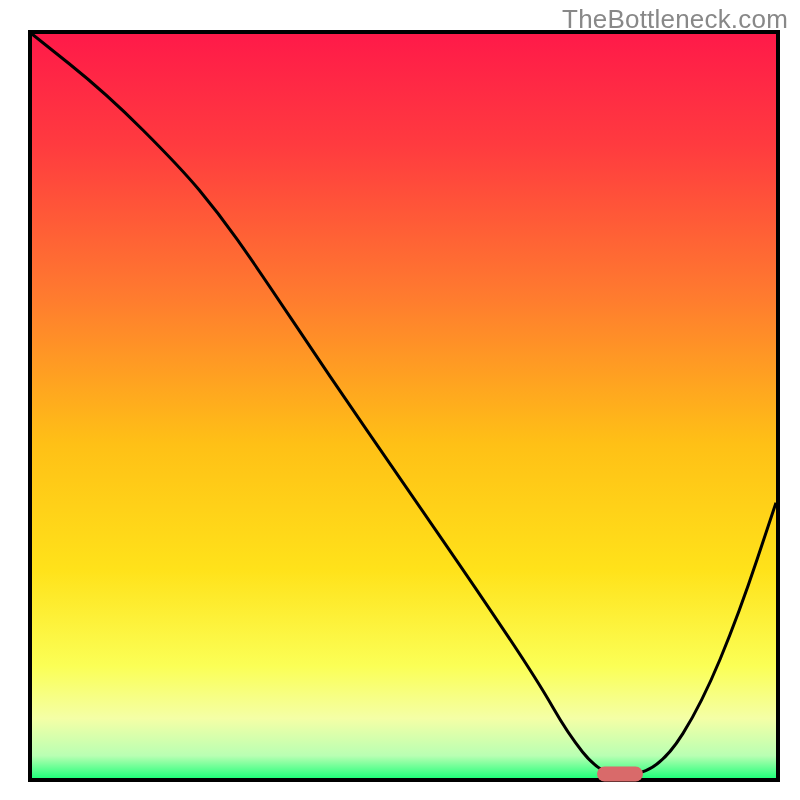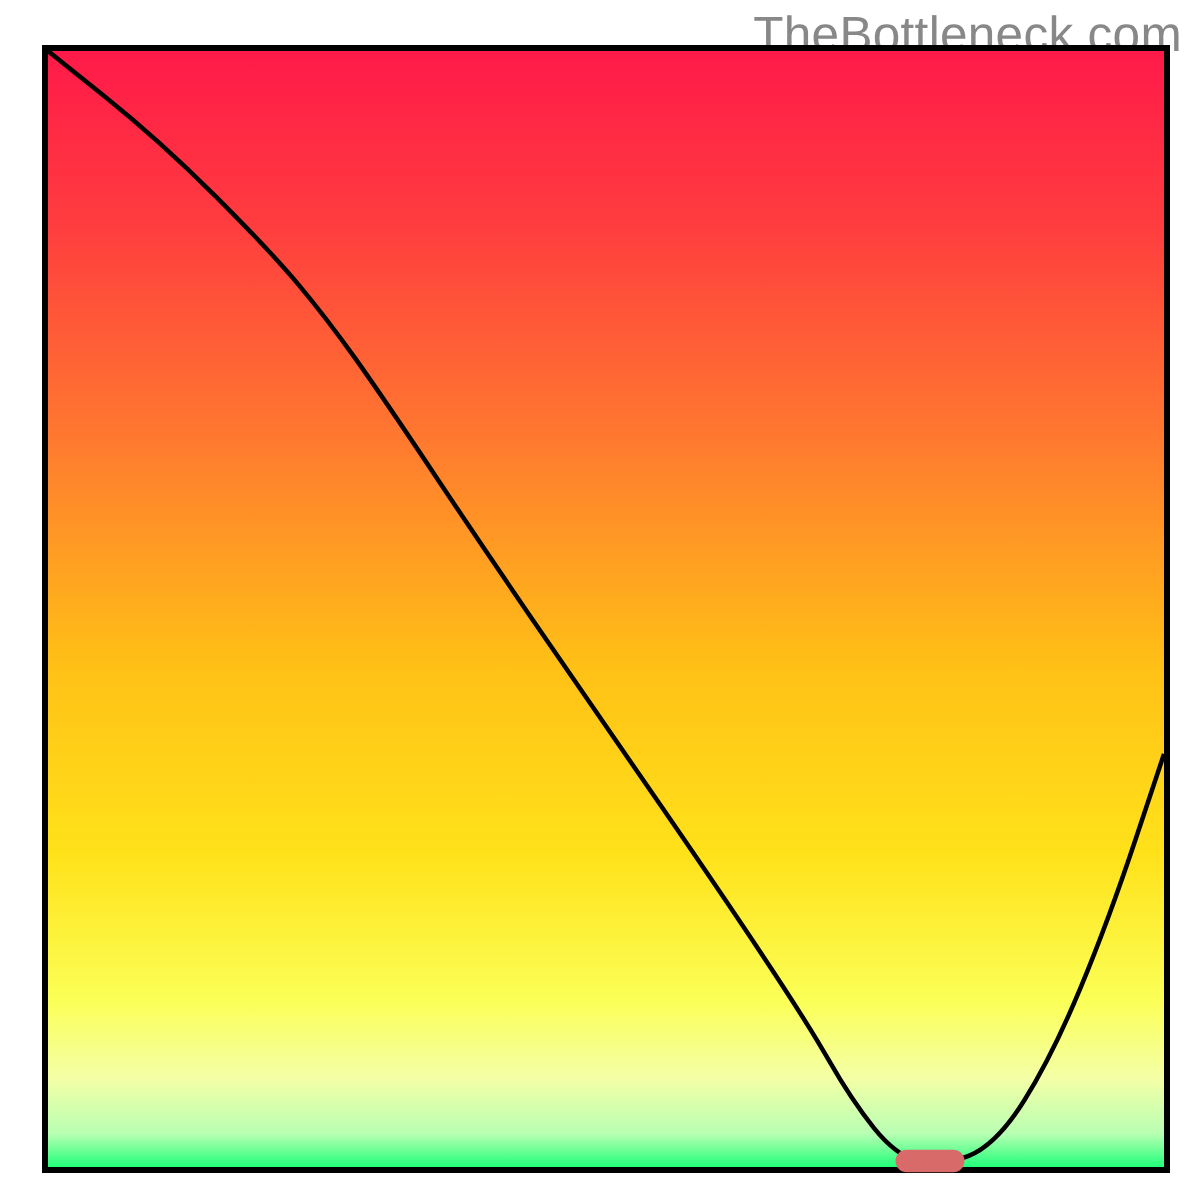--- a/index.html
+++ b/index.html
@@ -13,21 +13,21 @@
   }
   .stage {
     position: relative;
     width: 800px;
     height: 800px;
   }
   .watermark {
     position: absolute;
     top: 4px;
     right: 12px;
-    font-size: 33px;
+    font-size: 26px;
     font-weight: 500;
     color: #888888;
     letter-spacing: 0.2px;
     user-select: none;
   }
   .plot {
     position: absolute;
     left: 28px;
     top: 30px;
     width: 744px;

